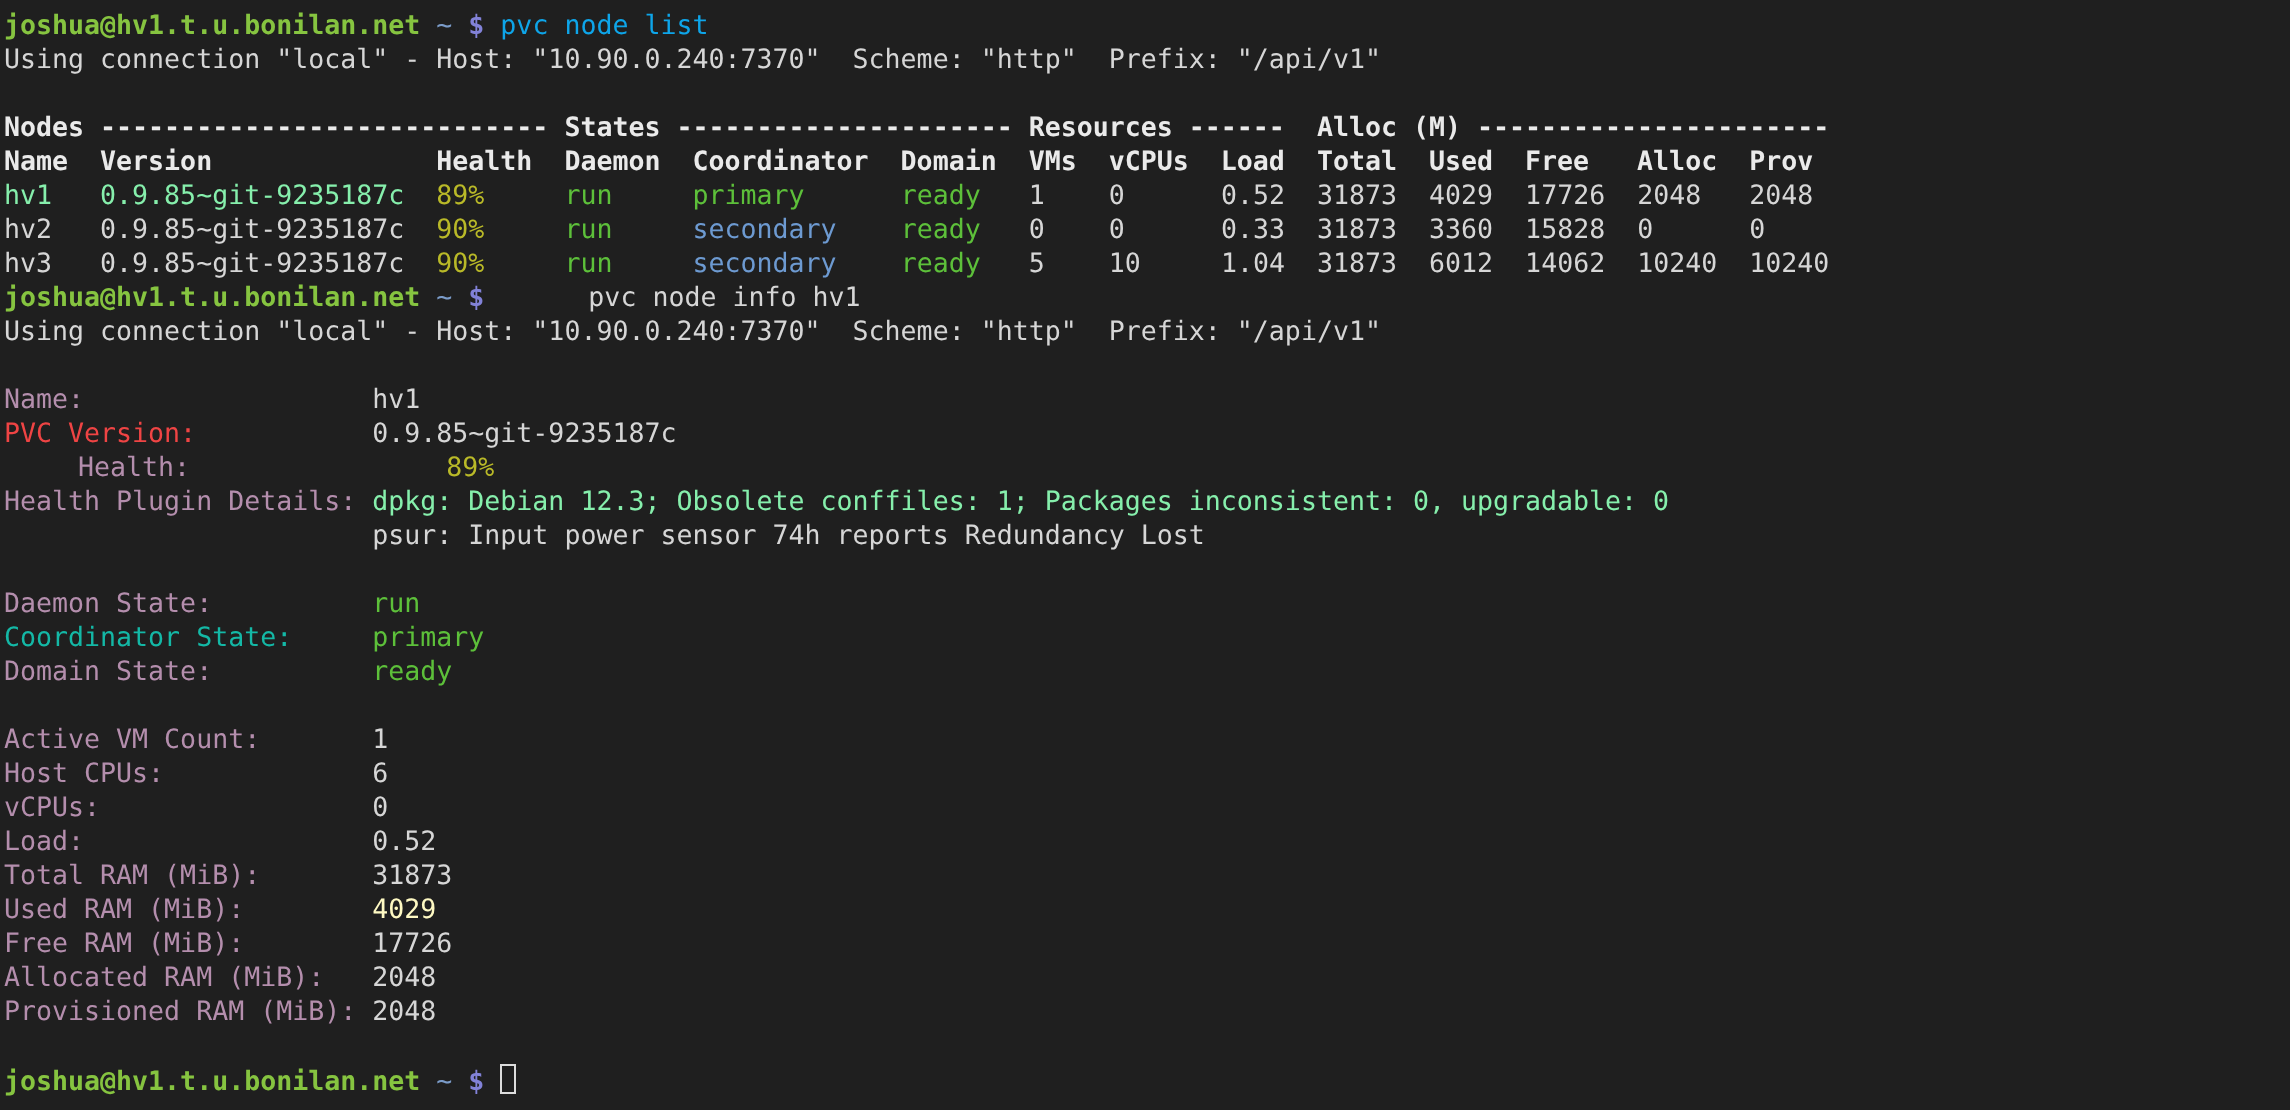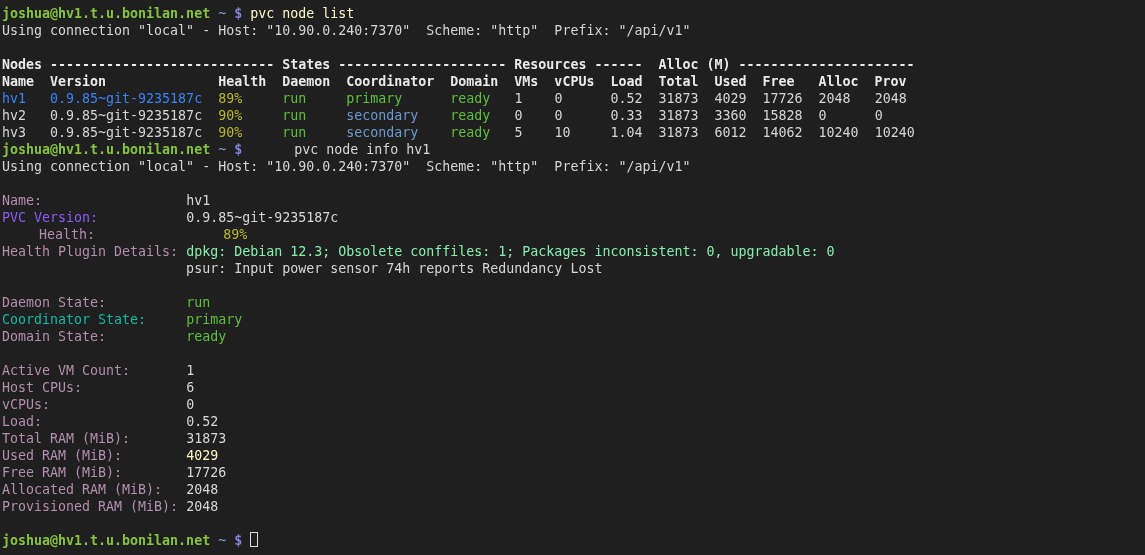--- a/index.html
+++ b/index.html
@@ -28,33 +28,33 @@
     height: 15px;
     box-sizing: border-box;
     border: 1px solid #dcdcdc;
     vertical-align: -2px;
   }
 </style>
 </head>
 <body>
 
 <div class="terminal" style="background: rgb(31, 31, 31);">
-  <pre class="screen"><span style="color: rgb(134, 196, 64); font-weight: bold;">joshua@hv1.t.u.bonilan.net</span><span style="color: rgb(123, 156, 201);"> ~</span><span style="color: rgb(130, 130, 216); font-weight: bold;"> $</span><span style="color: #fef9c3; text-align: center;"> pvc node list</span>
+  <pre class="screen"><span style="color: rgb(134, 196, 64); font-weight: bold;">joshua@hv1.t.u.bonilan.net</span><span style="color: rgb(123, 156, 201);"> ~</span><span style="color: rgb(130, 130, 216); font-weight: bold;"> $</span><span style="color: #0ea5e9; text-align: center;"> pvc node list</span>
 <span style="color: rgb(214, 214, 214);">Using connection "local" - Host: "10.90.0.240:7370"  Scheme: "http"  Prefix: "/api/v1"</span>
 
 <span style="color: rgb(234, 234, 234); font-weight: bold;">Nodes ---------------------------- States --------------------- Resources ------  Alloc (M) ----------------------</span>
 <span style="color: rgb(234, 234, 234); font-weight: bold;">Name  Version              Health  Daemon  Coordinator  Domain  VMs  vCPUs  Load  Total  Used  Free   Alloc  Prov</span>
-<span style="color: #3b82f6; text-align: right;">hv1   0.9.85~git-9235187c  </span><span style="color: rgb(185, 185, 40);">89%</span><span style="color: rgb(93, 192, 58);">     run</span><span style="color: rgb(93, 192, 58);">     primary</span><span style="color: rgb(93, 192, 58);">      ready</span><span style="color: rgb(214, 214, 214);">   1    0      0.52  31873  4029  17726  2048   2048</span>
+<span style="color: #86efac; text-align: right;">hv1   0.9.85~git-9235187c  </span><span style="color: rgb(185, 185, 40);">89%</span><span style="color: rgb(93, 192, 58);">     run</span><span style="color: rgb(93, 192, 58);">     primary</span><span style="color: rgb(93, 192, 58);">      ready</span><span style="color: rgb(214, 214, 214);">   1    0      0.52  31873  4029  17726  2048   2048</span>
 <span style="color: rgb(214, 214, 214);">hv2   0.9.85~git-9235187c  </span><span style="color: rgb(185, 185, 40);">90%</span><span style="color: rgb(93, 192, 58);">     run</span><span style="color: rgb(109, 154, 209);">     secondary</span><span style="color: rgb(93, 192, 58);">    ready</span><span style="color: rgb(214, 214, 214);">   0    0      0.33  31873  3360  15828  0      0</span>
 <span style="color: rgb(214, 214, 214);">hv3   0.9.85~git-9235187c  </span><span style="color: rgb(185, 185, 40);">90%</span><span style="color: rgb(93, 192, 58);">     run</span><span style="color: rgb(109, 154, 209);">     secondary</span><span style="color: rgb(93, 192, 58);">    ready</span><span style="color: rgb(214, 214, 214);">   5    10     1.04  31873  6012  14062  10240  10240</span>
 <span style="color: rgb(134, 196, 64); font-weight: bold;">joshua@hv1.t.u.bonilan.net</span><span style="color: rgb(123, 156, 201);"> ~</span><span style="color: rgb(130, 130, 216); font-weight: bold;"> $</span><span style="color: rgb(214, 214, 214); margin-left: 44px;"> pvc node info hv1</span>
 <span style="color: rgb(214, 214, 214);">Using connection "local" - Host: "10.90.0.240:7370"  Scheme: "http"  Prefix: "/api/v1"</span>
 
 <span style="color: rgb(180, 142, 173);">Name:                  </span><span style="color: rgb(214, 214, 214);">hv1</span>
-<span style="color: #8b5cf6; margin-top: 27px;">PVC Version:           </span><span style="color: rgb(214, 214, 214);">0.9.85~git-9235187c</span>
+<span style="color: #ef4444; margin-top: 27px;">PVC Version:           </span><span style="color: rgb(214, 214, 214);">0.9.85~git-9235187c</span>
 <span style="color: rgb(180, 142, 173); padding-left: 37px;">Health:                </span><span style="color: rgb(185, 185, 40);">89%</span>
 <span style="color: rgb(180, 142, 173); margin-top: 36px;">Health Plugin Details: </span><span style="color: #86efac;">dpkg: Debian 12.3; Obsolete conffiles: 1; Packages inconsistent: 0, upgradable: 0</span>
 <span style="color: rgb(214, 214, 214);">                       psur: Input power sensor 74h reports Redundancy Lost</span>
 
 <span style="color: rgb(180, 142, 173);">Daemon State:          </span><span style="color: rgb(93, 192, 58);">run</span>
 <span style="color: #14b8a6;">Coordinator State:     </span><span style="color: rgb(93, 192, 58);">primary</span>
 <span style="color: rgb(180, 142, 173);">Domain State:          </span><span style="color: rgb(93, 192, 58);">ready</span>
 
 <span style="color: rgb(180, 142, 173);">Active VM Count:       </span><span style="color: rgb(214, 214, 214);">1</span>
 <span style="color: rgb(180, 142, 173);">Host CPUs:             </span><span style="color: rgb(214, 214, 214);">6</span>

